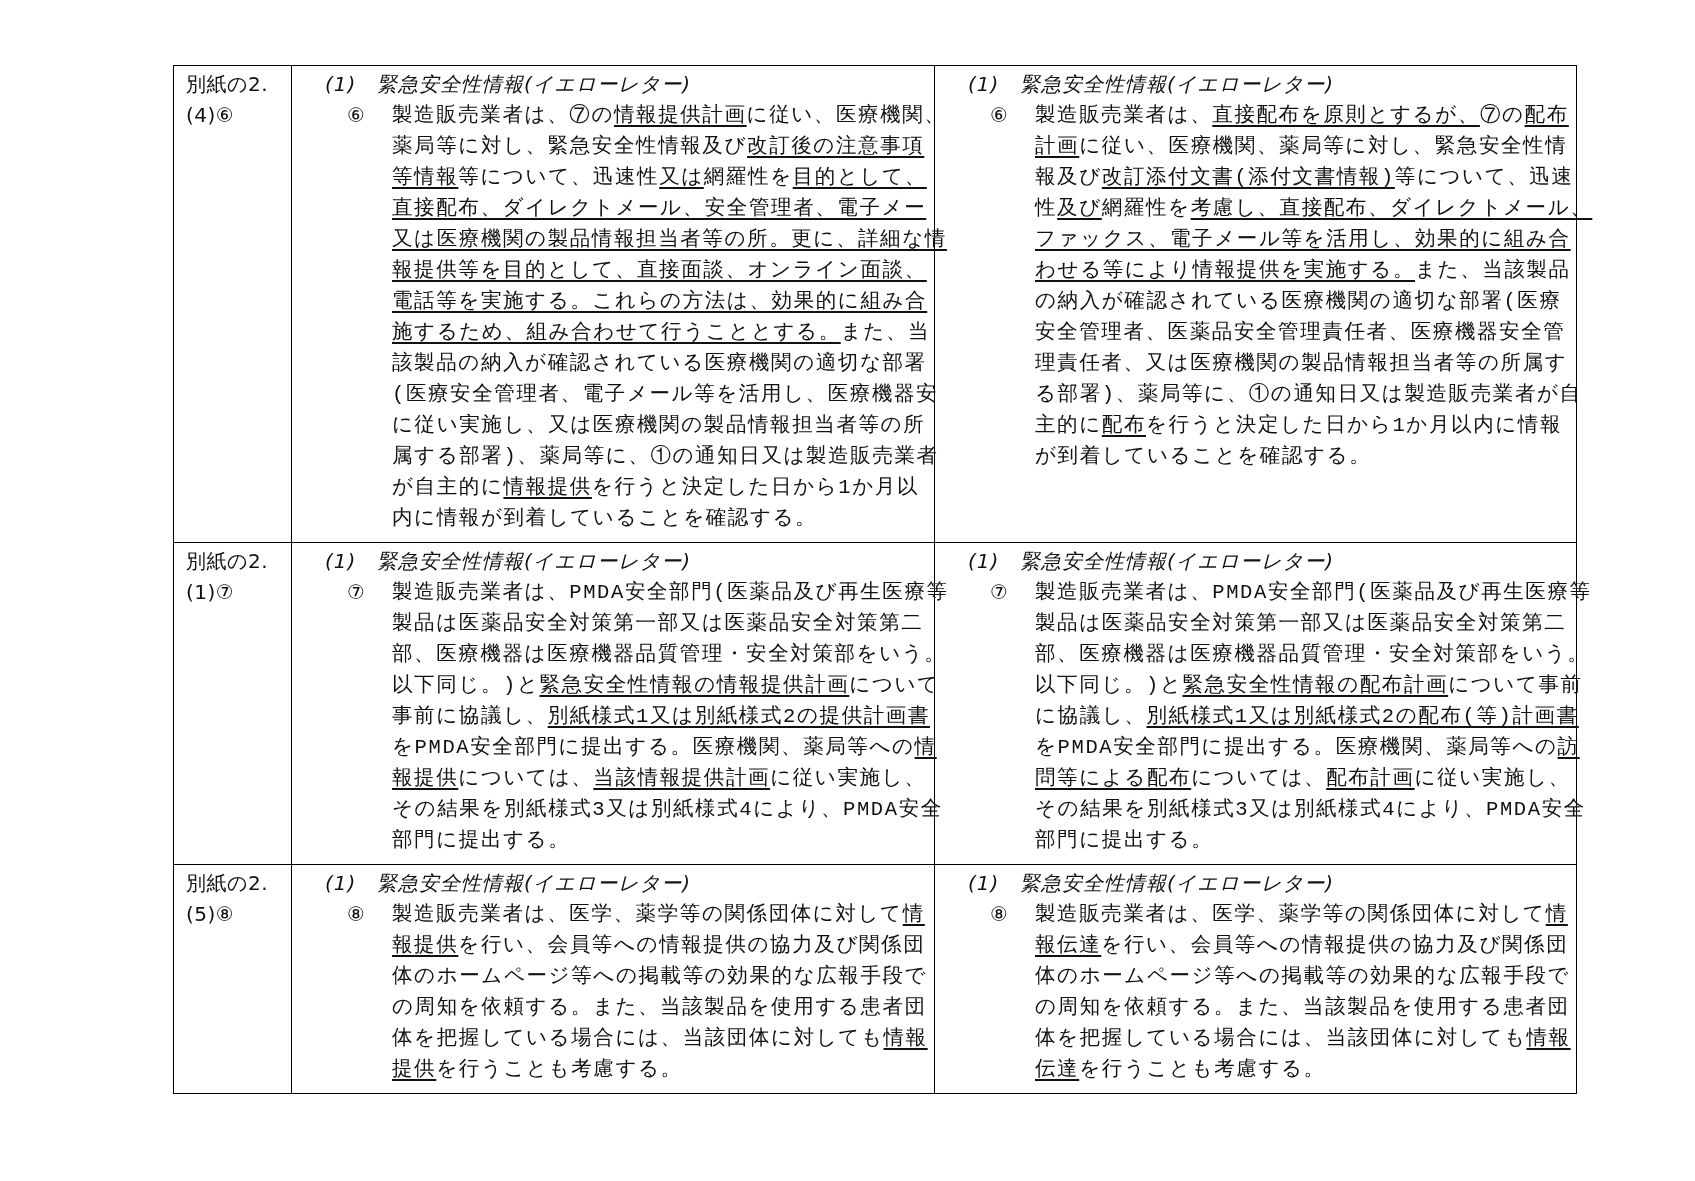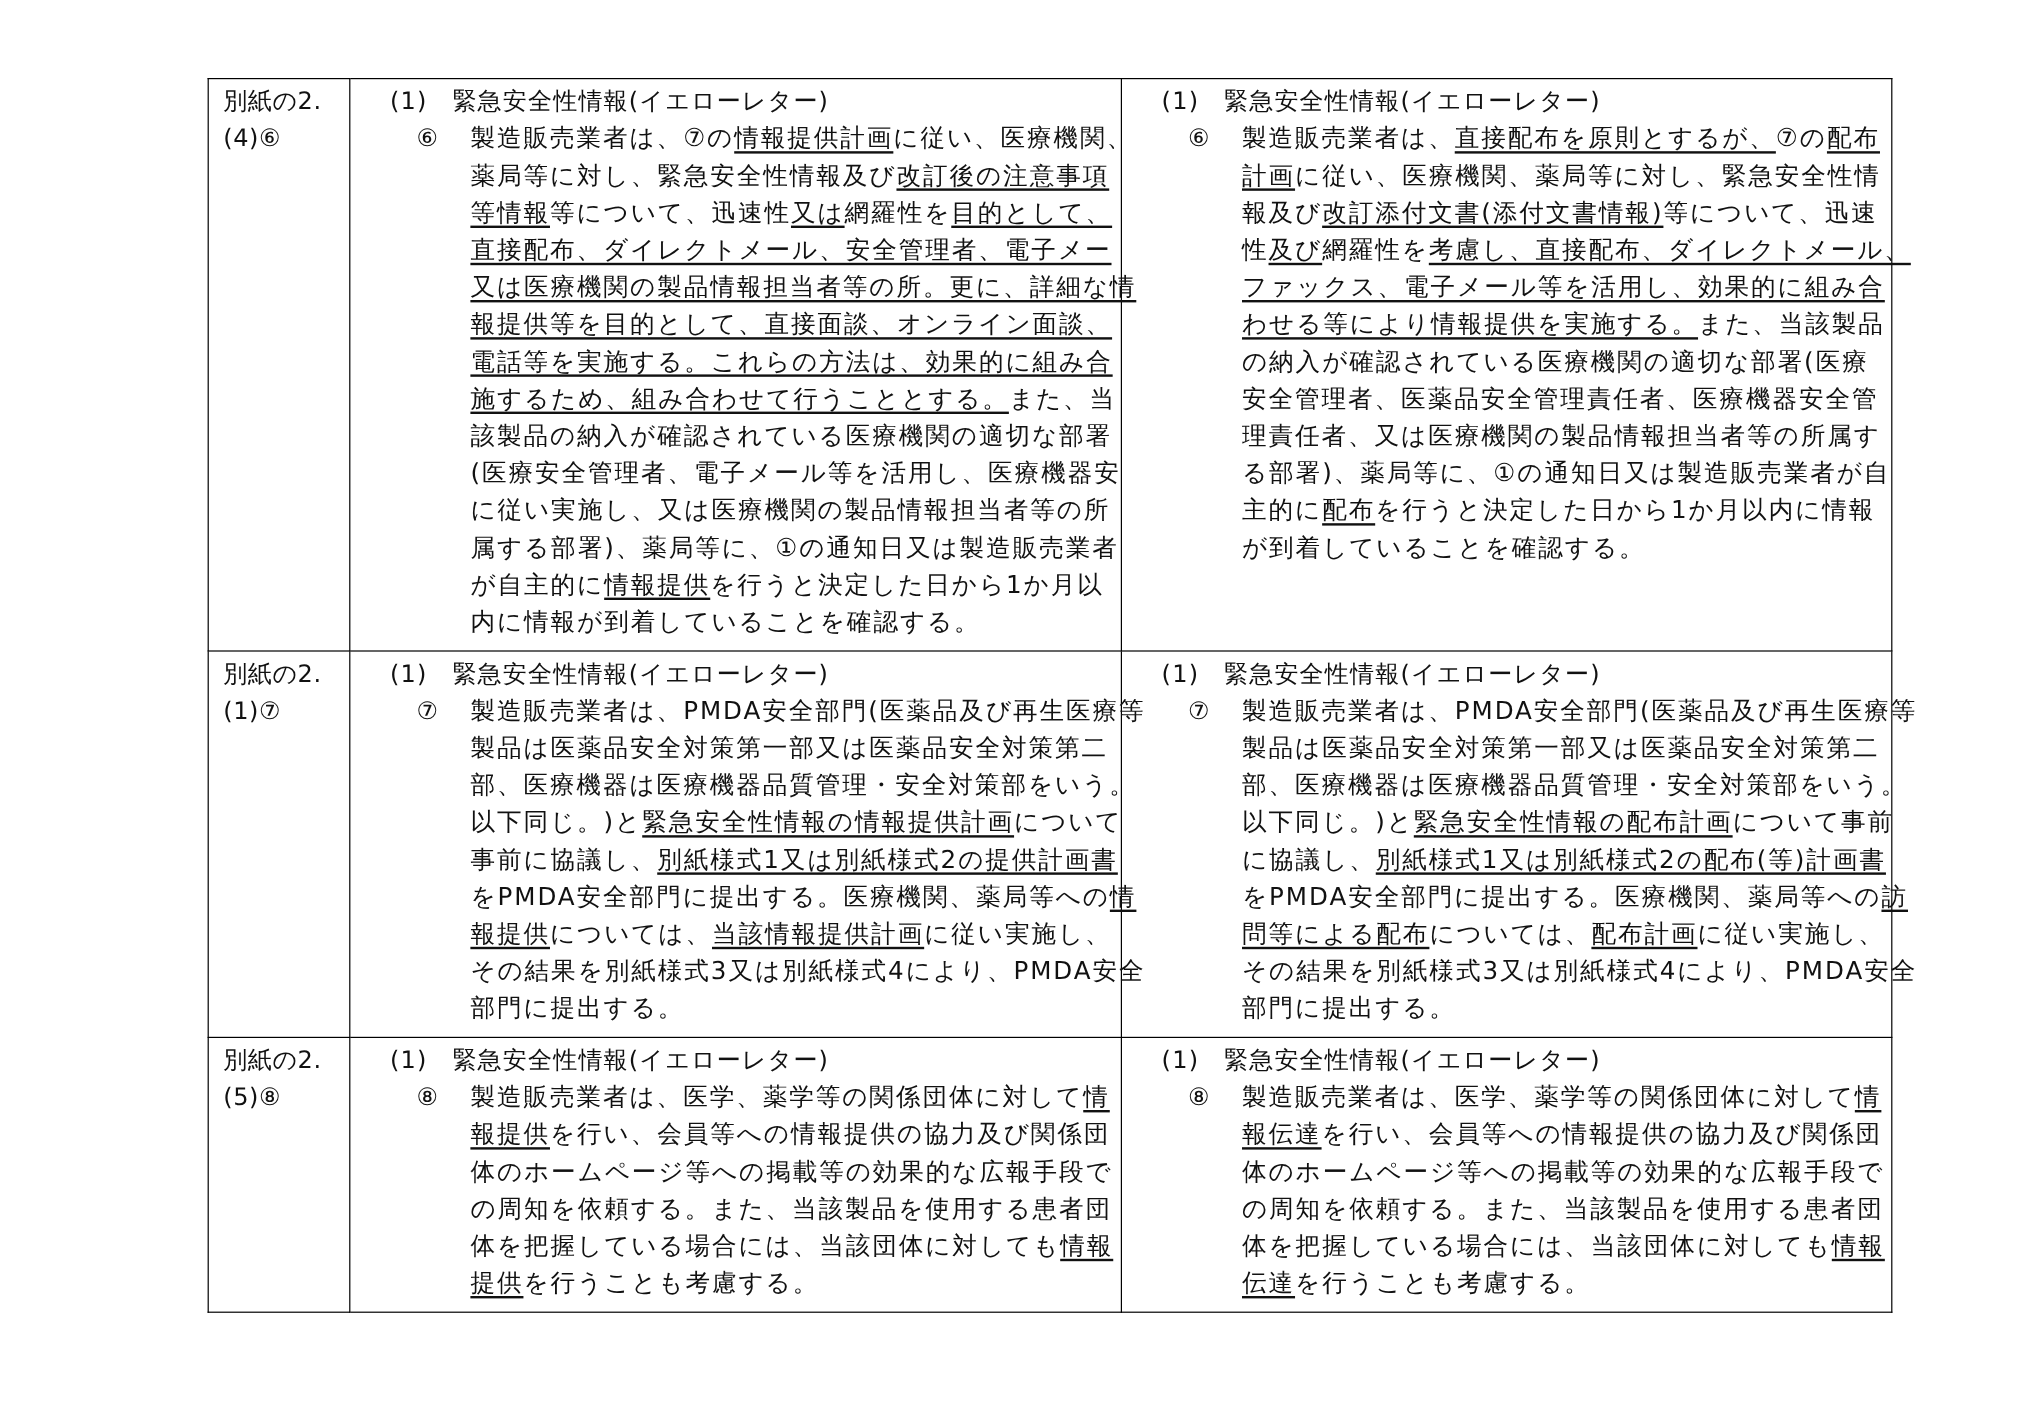--- a/index.html
+++ b/index.html
@@ -43,20 +43,21 @@
 
   .content-cell {
     padding: 3px 0 8px 0 !important;
   }
   .heading {
     font-size: 20px;
     line-height: 31px;
     white-space: nowrap;
     padding-left: 33px;
     letter-spacing: 1px;
+    font-style: italic;
   }
   .heading .num {
     display: inline-block;
     width: 52px;
   }
   .item {
     position: relative;
     padding-left: 100px;
     padding-right: 10px;
   }
@@ -67,20 +68,21 @@
     font-size: 20px;
     line-height: 31px;
   }
   .line {
     display: block;
     font-size: 20.5px;
     line-height: 31px;
     white-space: nowrap;
     letter-spacing: 1.6px;
     text-align: justify;
+    font-family: Liberation Mono, monospace;
   }
   .u {
     text-decoration: underline;
     text-decoration-thickness: 1.5px;
     text-underline-offset: 4px;
   }
 </style>
 </head>
 <body>
 

